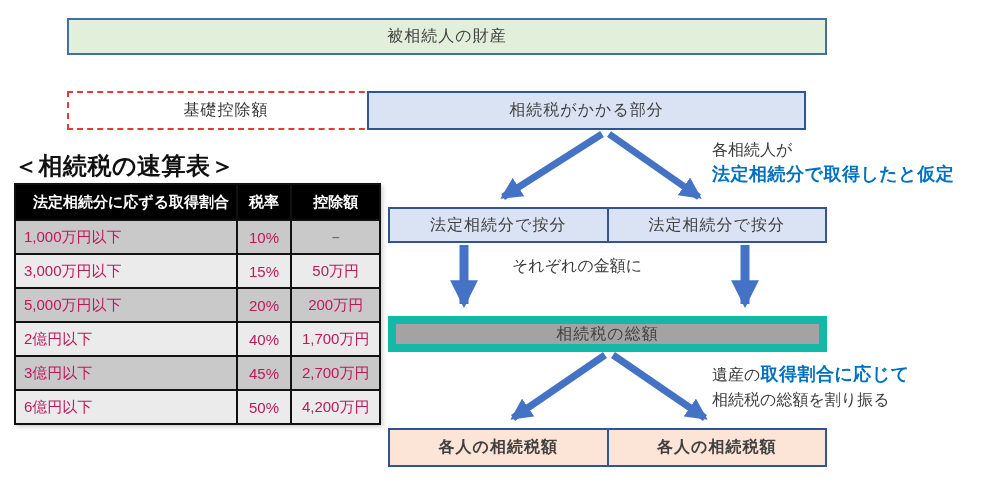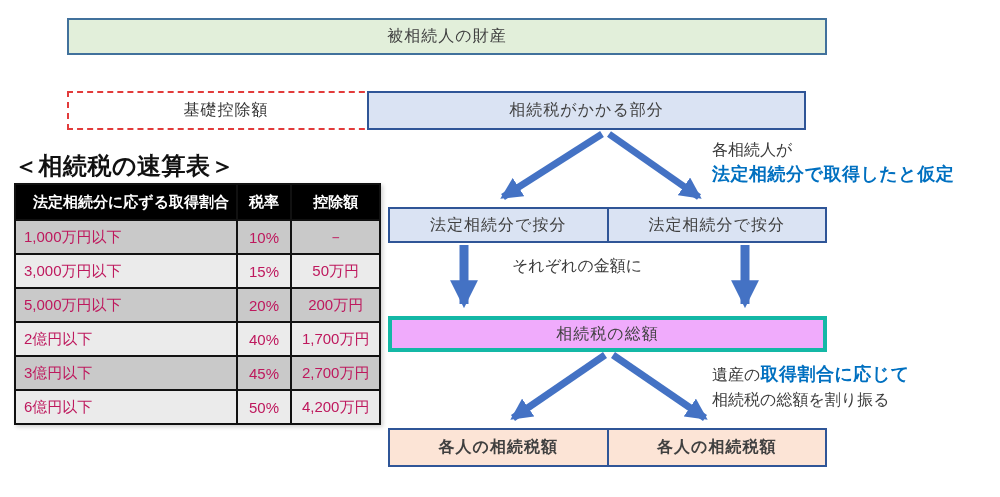--- a/index.html
+++ b/index.html
@@ -4,21 +4,21 @@
 <style>
   html,body{margin:0;padding:0;background:#ffffff;}
   body{font-family:"Liberation Sans","DejaVu Sans",sans-serif;}
   .canvas{position:relative;width:1000px;height:497px;background:#ffffff;overflow:hidden;}
 
   
   .fbox{position:absolute;display:flex;align-items:center;justify-content:center;
         font-size:16px;color:#404040;box-sizing:border-box;letter-spacing:1px;}
   .green{background:#e2efda;border:2px solid #41719c;}
   .bluebox{background:#dae3f3;border:2px solid #2f5597;}
-  .peach{background:#f0abfc;border:4px solid #14b8a6;}
+  .peach{background:#a3a3a3;border:8px solid #14b8a6;}
   .dashedred{background:#ffffff;border:2px dashed #e23b3b;}
 
   
   .pair{position:absolute;display:flex;box-sizing:border-box;}
   .pair .half{flex:1;display:flex;align-items:center;justify-content:center;
         font-size:16px;color:#404040;letter-spacing:1px;box-sizing:border-box;}
   .pair.blue{background:#dae3f3;border:2px solid #2f5597;}
   .pair.blue .half + .half{border-left:2px solid #2f5597;}
   .pair.peachpair{background:#fce4d6;border:2px solid #2f5597;}
   .pair.peachpair .half + .half{border-left:2px solid #2f5597;}

